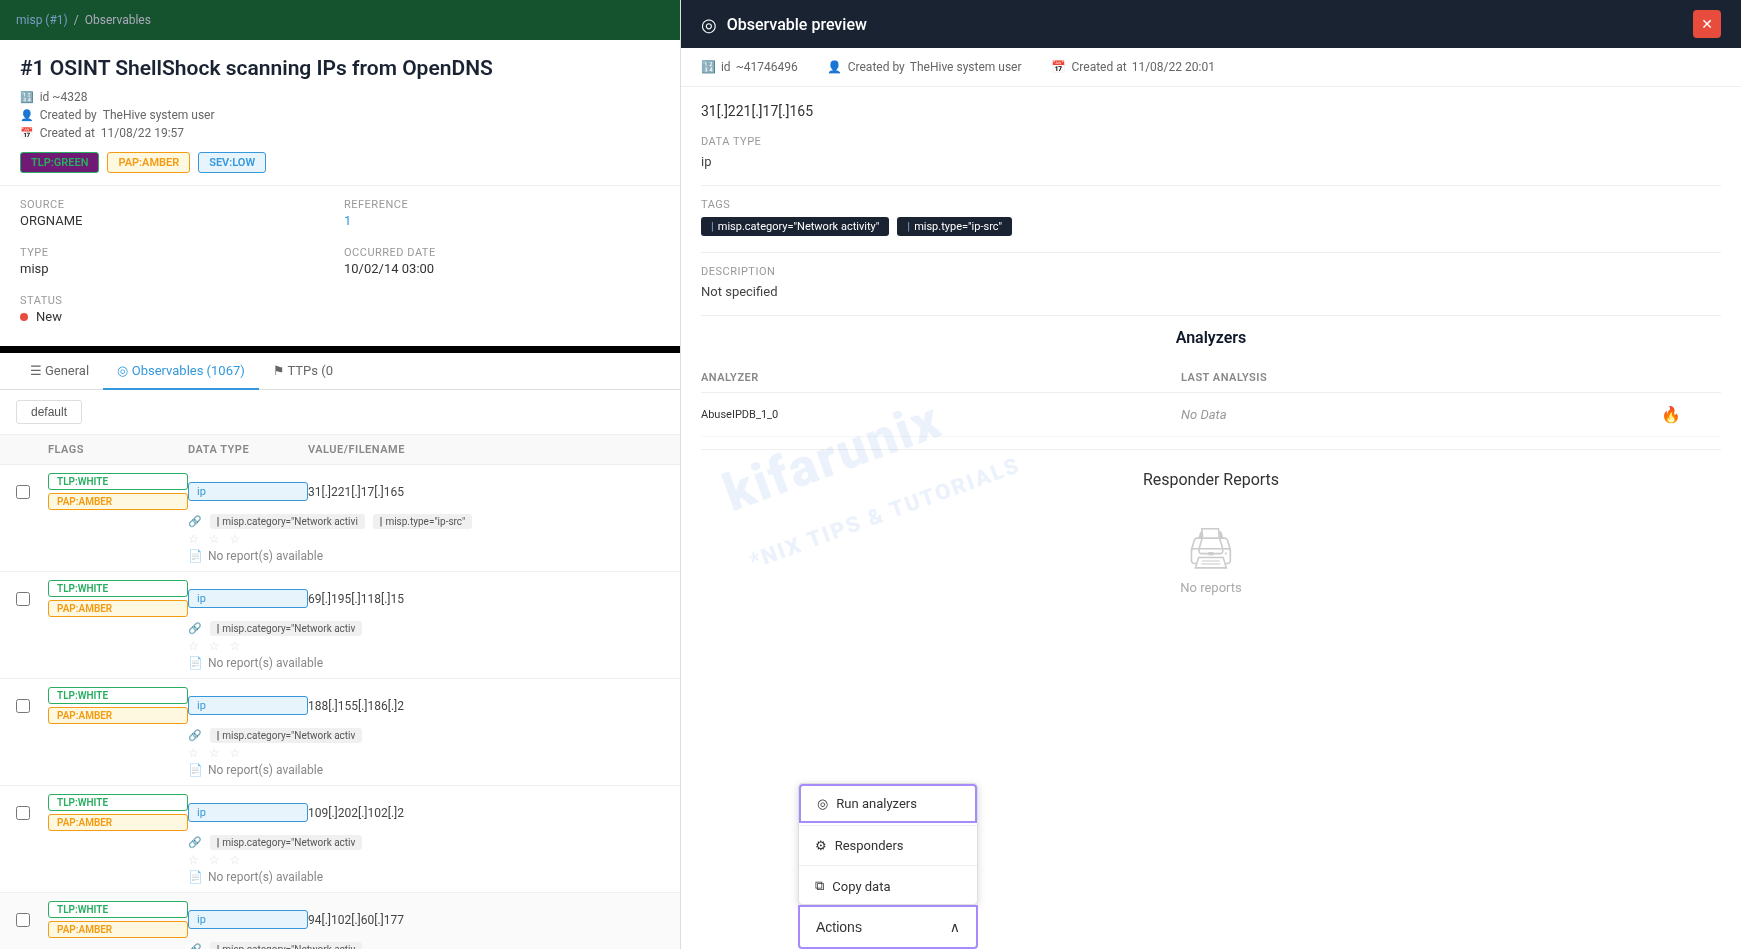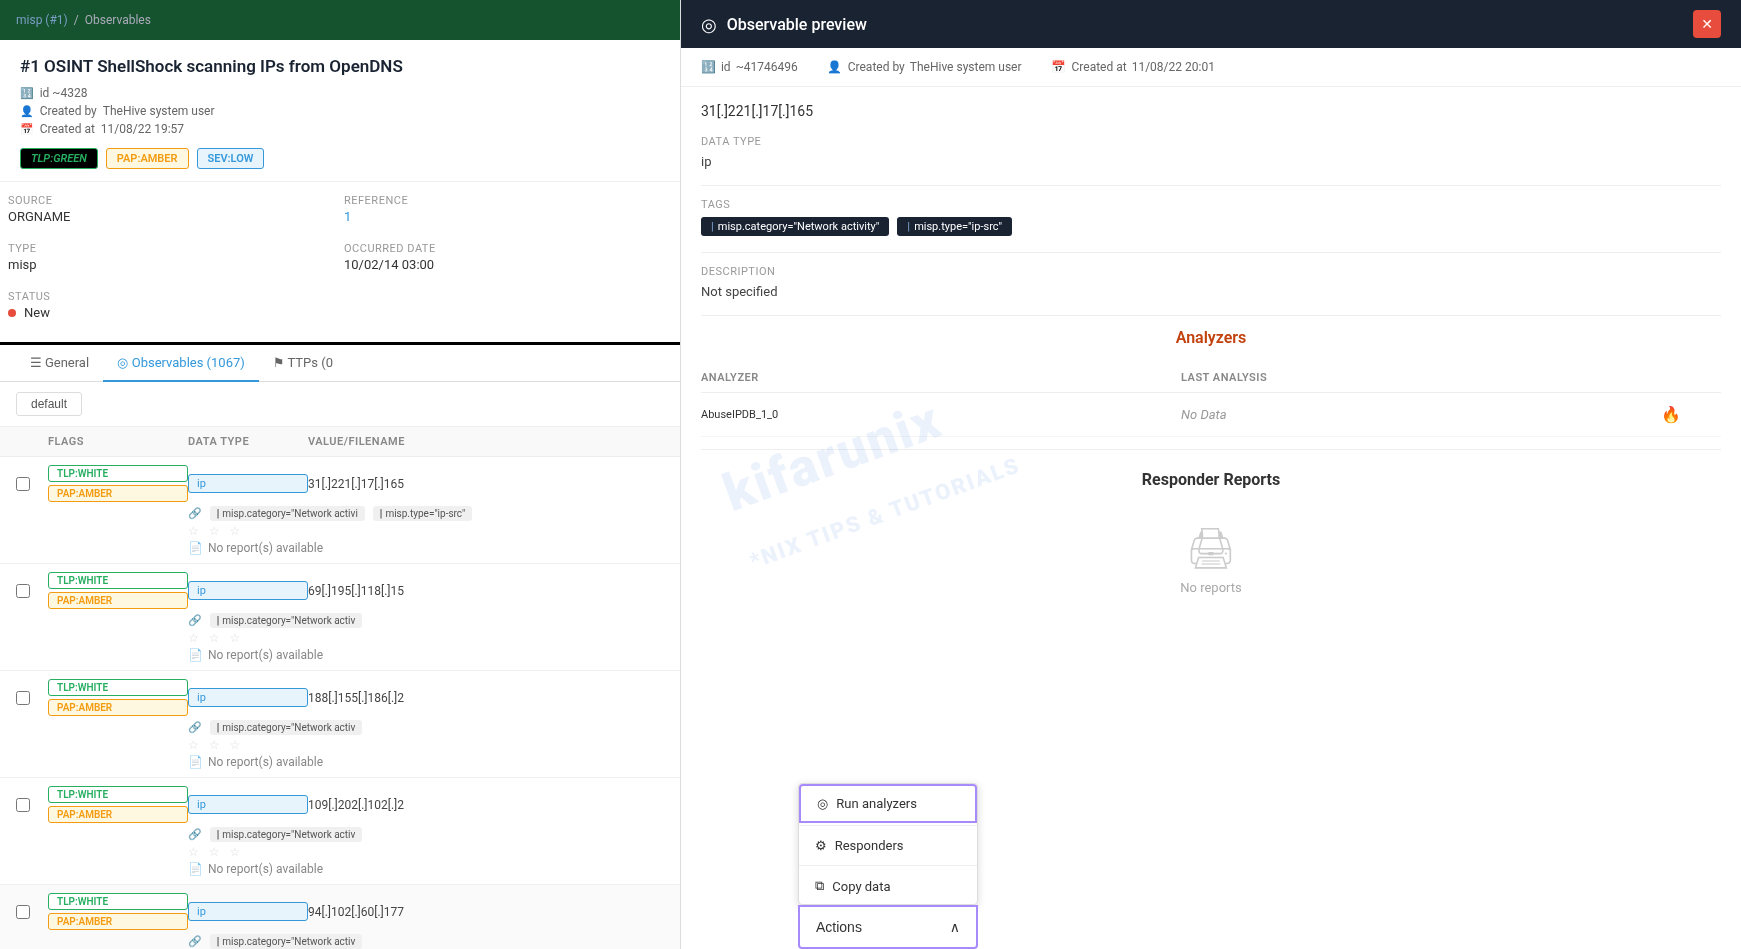--- a/index.html
+++ b/index.html
@@ -26,34 +26,34 @@
       gap: 6px;
       height: 40px;
     }
     .breadcrumb a { color: #7a9cc6; text-decoration: none; }
 
     
     .case-header {
       padding: 16px 20px 12px;
       border-bottom: 1px solid #eee;
     }
-    .case-title { font-size: 17px; font-weight: 600; color: #1a2332; margin-bottom: 10px; }
+    .case-title { font-size: 21px; font-weight: 600; color: #1a2332; margin-bottom: 10px; }
     .case-meta { display: flex; flex-direction: column; gap: 4px; }
     .meta-row { display: flex; align-items: center; gap: 6px; color: #666; font-size: 12px; }
     .meta-icon { color: #999; font-size: 11px; }
 
     
     .tags-row { display: flex; gap: 8px; margin-top: 12px; }
     .tag { padding: 3px 10px; border-radius: 3px; font-size: 11px; font-weight: 600; }
-    .tag-green { background: #000000; color: #27ae60; border: 1px solid #27ae60; font-style: italic; }
+    .tag-green { background: #701a75; color: #27ae60; border: 1px solid #27ae60; }
     .tag-amber { background: #fff8e1; color: #f39c12; border: 1px solid #f39c12; }
     .tag-low { background: #e8f4fc; color: #3498db; border: 1px solid #3498db; }
 
     
-    .info-section { padding: 12px 8px; border-bottom: 3px solid #000000; }
+    .info-section { padding: 12px 20px; border-bottom: 7px solid #000000; }
     .info-row { margin-bottom: 10px; }
     .info-label { font-size: 11px; color: #999; text-transform: uppercase; letter-spacing: 0.5px; margin-bottom: 2px; }
     .info-value { font-size: 13px; color: #333; }
     .info-link { color: #3498db; text-decoration: none; }
     .info-status { display: flex; align-items: center; gap: 8px; }
     .status-dot { width: 8px; height: 8px; border-radius: 50%; background: #e74c3c; }
 
     
     .tabs {
       display: flex;
@@ -141,29 +141,29 @@
     .section-label { font-size: 11px; color: #999; text-transform: uppercase; letter-spacing: 0.5px; margin-bottom: 6px; }
     .section-value { font-size: 13px; color: #444; margin-bottom: 16px; }
 
     .tags-list { display: flex; gap: 8px; margin-bottom: 16px; flex-wrap: wrap; }
     .modal-tag { background: #1a2332; color: #fff; padding: 3px 10px; border-radius: 3px; font-size: 11px; display: flex; align-items: center; gap: 4px; }
     .modal-tag::before { content: '|'; color: #7a9cc6; font-weight: bold; }
 
     .divider { border: none; border-top: 1px solid #eee; margin: 12px 0; }
 
     .analyzers-section { margin-top: 8px; }
-    .analyzers-title { font-size: 16px; font-weight: 600; color: #c2410c; text-align: center; margin-bottom: 16px; }
+    .analyzers-title { font-size: 16px; font-weight: 600; color: #0f172a; text-align: center; margin-bottom: 16px; }
     .analyzers-table-header { display: grid; grid-template-columns: 1fr 1fr 60px; padding: 8px 0; border-bottom: 1px solid #eee; font-size: 11px; color: #888; font-weight: 600; text-transform: uppercase; letter-spacing: 0.5px; }
     .analyzer-row { display: grid; grid-template-columns: 1fr 1fr 60px; padding: 12px 0; border-bottom: 1px solid #f5f5f5; align-items: center; }
     .analyzer-name { font-size: 11px; color: #333; }
     .analyzer-last { font-size: 13px; color: #999; font-style: italic; }
     .analyzer-run { color: #e74c3c; font-size: 16px; cursor: pointer; }
 
     .responder-section { margin-top: 20px; }
-    .responder-title { font-size: 16px; font-weight: 700; color: #333; text-align: center; margin-bottom: 16px; }
+    .responder-title { font-size: 16px; font-weight: 400; color: #333; text-align: center; margin-bottom: 16px; }
 
     .no-reports-area { display: flex; flex-direction: column; align-items: center; justify-content: center; padding: 20px; }
     .no-reports-icon { font-size: 40px; color: #ccc; margin-bottom: 8px; }
     .no-reports-label { font-size: 13px; color: #aaa; }
     .dropdown-menu {
       background: #fff;
       border: 1px solid #ddd;
       border-radius: 4px;
       box-shadow: 0 2px 8px rgba(0,0,0,0.15);
       margin-bottom: 0;

